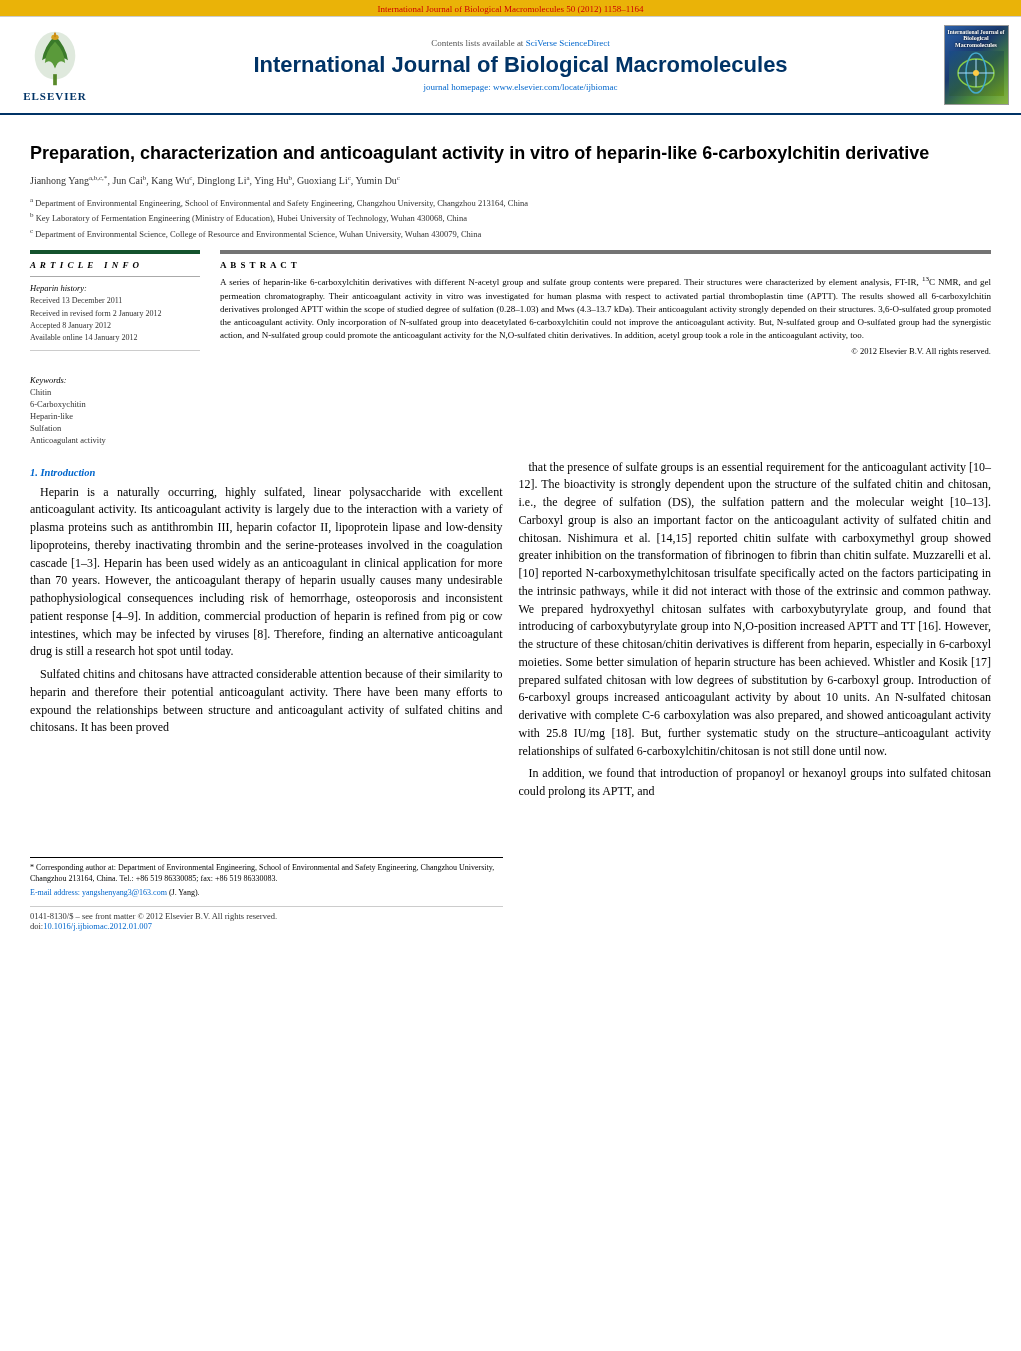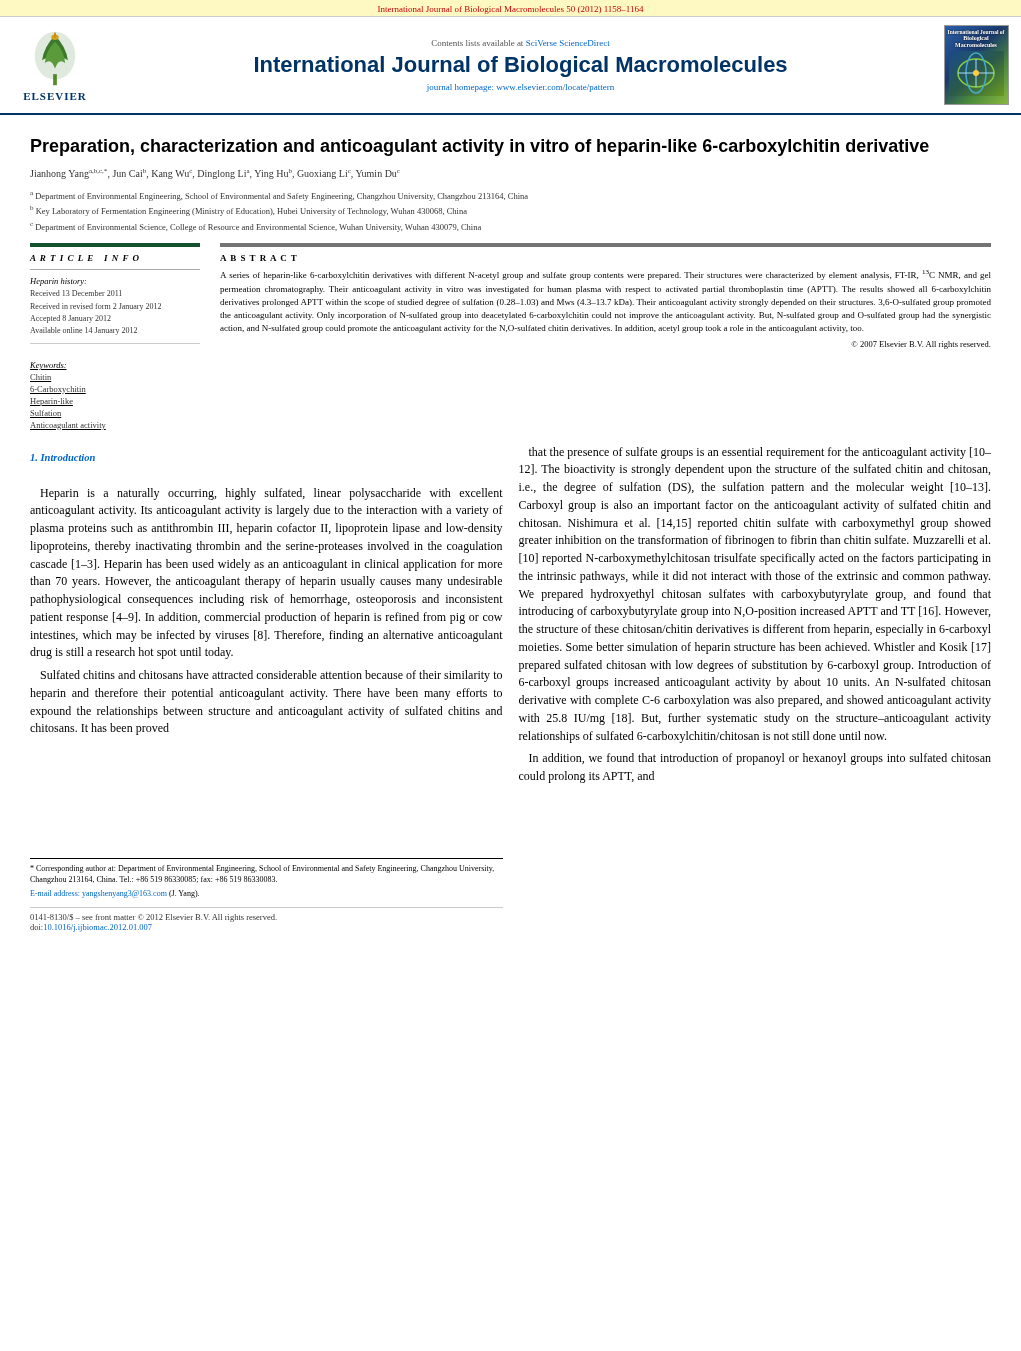--- a/index.html
+++ b/index.html
@@ -14,21 +14,21 @@
 
     .page-wrapper {
       width: 1021px;
       min-height: 1351px;
       background: #fff;
       padding: 0;
     }
 
     
     .top-bar {
-      background: #fef9c3;
+      background: #eab308;
       text-align: center;
       padding: 4px 0 2px 0;
       font-size: 9px;
       color: #c00;
       border-bottom: 1px solid #ccc;
     }
 
     
     .journal-header {
       display: flex;
@@ -113,21 +113,21 @@
       padding: 3px;
       font-size: 6px;
       color: #fff;
       font-weight: bold;
       text-align: center;
       line-height: 1.2;
     }
 
     
     .content-area {
-      padding: 10px 30px 10px 30px;
+      padding: 17px 30px 10px 30px;
     }
 
     
     .article-title {
       font-size: 18px;
       font-weight: bold;
       color: #000;
       line-height: 1.3;
       margin-bottom: 8px;
       font-family: Arial, sans-serif;
@@ -195,22 +195,21 @@
 
     .info-dates {
       font-size: 8px;
       color: #333;
       margin-bottom: 1px;
       line-height: 1.4;
     }
 
     
     .keywords-section {
-      margin-top: 16px;
-      text-decoration: underline;
+      margin-top: 24px;
     }
 
     .keyword-item {
       font-size: 8.5px;
       color: #333;
       line-height: 1.4;
     }
 
     
     .abstract-section {
@@ -253,21 +252,21 @@
 
     .body-right {
       flex: 1;
     }
 
     .section-title {
       font-size: 10.5px;
       font-weight: bold;
       font-style: italic;
       color: #0066cc;
-      margin-bottom: 22px;
+      margin-bottom: 6px;
       margin-top: 8px;
     }
 
     .body-text {
       font-size: 12px;
       color: #000;
       line-height: 1.48;
       text-align: justify;
     }
 
@@ -340,21 +339,21 @@
       <div class="elsevier-text">ELSEVIER</div>
     </div>
 
     <div class="journal-title-area">
       <div class="contents-line">
         Contents lists available at <span class="blue-link">SciVerse ScienceDirect</span>
       </div>
       <div class="journal-main-title">International Journal of Biological Macromolecules</div>
       <div class="journal-homepage">
         <span>journal homepage:</span>
-        <span class="blue-link">www.elsevier.com/locate/pattern</span>
+        <span class="blue-link">www.elsevier.com/locate/ijbiomac</span>
       </div>
     </div>
 
     <div class="journal-cover">
       <div class="cover-box">
         <div style="font-size:5.5px;font-weight:bold;line-height:1.1;text-shadow:0 0 2px #000">International Journal of</div>
         <div style="font-size:6px;font-weight:bold;line-height:1.2;text-shadow:0 0 2px #000">Biological</div>
         <div style="font-size:6px;font-weight:bold;line-height:1.2;text-shadow:0 0 2px #000">Macromolecules</div>
         <svg width="55" height="45" viewBox="0 0 55 45" style="margin-top:2px">
           <defs>
@@ -413,21 +412,21 @@
           <div class="keyword-item">Anticoagulant activity</div>
         </div>
       </div>
 
       <div class="right-col">
         <div class="abstract-section">
           <div class="abstract-header">A B S T R A C T</div>
           <div class="abstract-text">
             A series of heparin-like 6-carboxylchitin derivatives with different N-acetyl group and sulfate group contents were prepared. Their structures were characterized by element analysis, FT-IR, <sup>13</sup>C NMR, and gel permeation chromatography. Their anticoagulant activity in vitro was investigated for human plasma with respect to activated partial thromboplastin time (APTT). The results showed all 6-carboxylchitin derivatives prolonged APTT within the scope of studied degree of sulfation (0.28–1.03) and Mws (4.3–13.7 kDa). Their anticoagulant activity strongly depended on their structures. 3,6-O-sulfated group promoted the anticoagulant activity. Only incorporation of N-sulfated group into deacetylated 6-carboxylchitin could not improve the anticoagulant activity. But, N-sulfated group and O-sulfated group had the synergistic action, and N-sulfated group could promote the anticoagulant activity for the N,O-sulfated chitin derivatives. In addition, acetyl group took a role in the anticoagulant activity, too.
           </div>
-          <div class="copyright-line">© 2007 Elsevier B.V. All rights reserved.</div>
+          <div class="copyright-line">© 2012 Elsevier B.V. All rights reserved.</div>
         </div>
       </div>
     </div>
 
     <div class="body-two-col">
 
       <div class="body-left">
         <div class="section-title">1. Introduction</div>
         <div class="body-text">
           <p>Heparin is a naturally occurring, highly sulfated, linear polysaccharide with excellent anticoagulant activity. Its anticoagulant activity is largely due to the interaction with a variety of plasma proteins such as antithrombin III, heparin cofactor II, lipoprotein lipase and low-density lipoproteins, thereby inactivating thrombin and the serine-proteases involved in the coagulation cascade [1–3]. Heparin has been used widely as an anticoagulant in clinical application for more than 70 years. However, the anticoagulant therapy of heparin usually causes many undesirable pathophysiological consequences including risk of hemorrhage, osteoporosis and inconsistent patient response [4–9]. In addition, commercial production of heparin is refined from pig or cow intestines, which may be infected by viruses [8]. Therefore, finding an alternative anticoagulant drug is still a research hot spot until today.</p>

